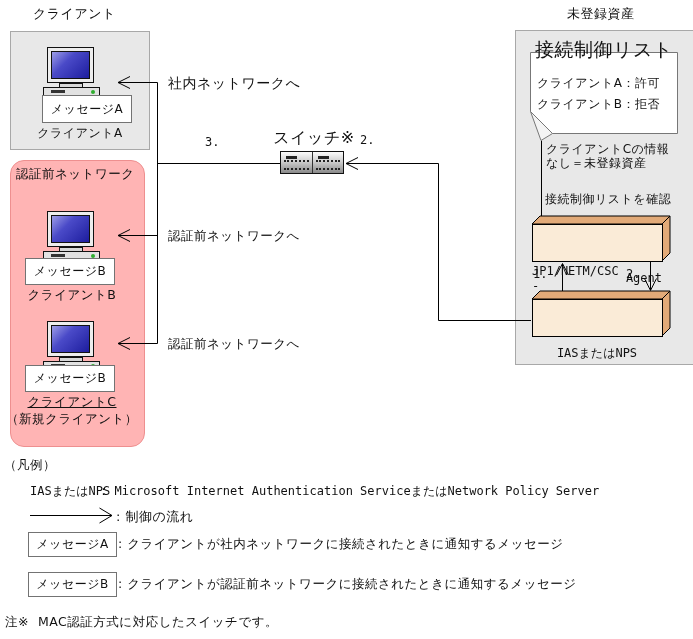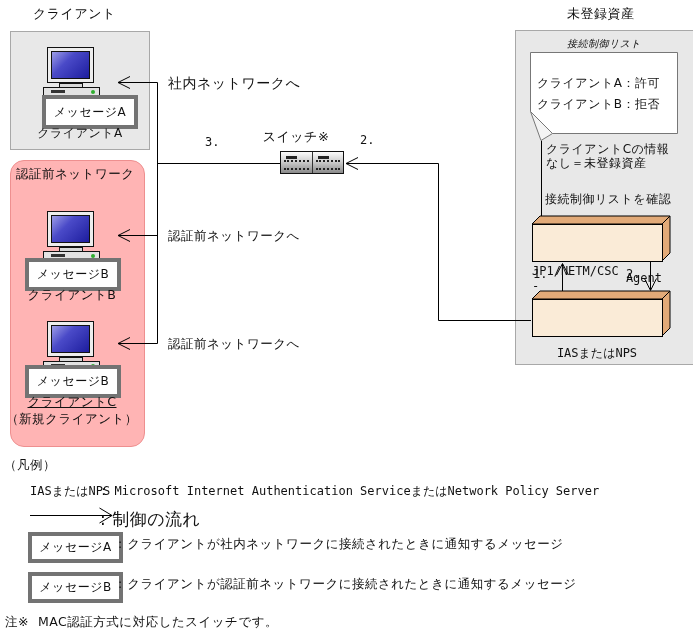--- a/index.html
+++ b/index.html
@@ -23,21 +23,21 @@
   .pc{position:absolute;width:57px;height:50px;z-index:2;}
   .pc .monitor{position:absolute;left:4px;top:0;width:45px;height:34px;background:#ededed;border:1px solid #111;}
   .pc .screen{position:absolute;left:3px;top:3px;right:3px;bottom:3px;border:1px solid #111;
     background:linear-gradient(135deg,#9d9de8 0%,#4a4ac8 38%,#1d1d9e 100%);}
   .pc .neck{position:absolute;left:16px;top:36px;width:22px;height:3px;background:#d8d8d8;border:1px solid #111;}
   .pc .base{position:absolute;left:0;top:40px;width:55px;height:8px;background:#e2e2e2;border:1px solid #111;}
   .pc .slot{position:absolute;left:7px;top:2px;width:14px;height:3px;background:#333;}
   .pc .led{position:absolute;right:4px;top:2px;width:4px;height:4px;border-radius:50%;background:#2fae2f;}
 
   
-  .msgbox{position:absolute;background:#fff;border:4px solid #737373;display:flex;align-items:center;justify-content:center;z-index:2;}
+  .msgbox{position:absolute;background:#fff;border:1px solid #737373;display:flex;align-items:center;justify-content:center;z-index:2;}
 
   
   .switch{position:absolute;left:280px;top:151px;width:64px;height:23px;border:1px solid #111;
     background:linear-gradient(#fbfbfb 0%,#cfcfcf 45%,#8a8a8a 100%);display:flex;z-index:2;box-sizing:border-box;}
   .sw-panel{flex:1;position:relative;}
   .sw-panel:first-child{border-right:1px solid #333;}
   .sw-dash{position:absolute;left:5px;top:4px;width:11px;height:3px;background:#222;}
   .sw-ports{position:absolute;left:3px;right:3px;bottom:3px;height:6px;
     border-top:2px dotted #222;border-bottom:2px dotted #222;}
 
@@ -136,33 +136,33 @@
 
   <div class="lbl" style="left:168px;top:75px;font-size:14px;">社内ネットワークへ</div>
   <div class="lbl" style="left:168px;top:228px;font-size:12.5px;">認証前ネットワークへ</div>
   <div class="lbl" style="left:168px;top:336px;font-size:12.5px;">認証前ネットワークへ</div>
 
   <div class="lbl mono" style="left:205px;top:135px;">3.</div>
   <div class="lbl mono" style="left:360px;top:133px;">2.</div>
   <div class="lbl mono" style="left:533px;top:267px;">1.</div>
   <div class="lbl mono" style="left:626px;top:267px;">2.</div>
 
-  <div class="lbl center" style="left:254px;top:128px;width:84px;font-size:13px;">スイッチ※</div>
+  <div class="lbl center" style="left:272px;top:128px;width:84px;font-size:16px;">スイッチ※</div>
   <div class="switch">
     <div class="sw-panel">
         <div class="sw-dash"></div>
         <div class="sw-ports"></div>
       </div>
     <div class="sw-panel">
         <div class="sw-dash"></div>
         <div class="sw-ports"></div>
       </div>
   </div>
 
-  <div class="lbl center z2" style="left:530px;top:37px;width:148px;font-size:10px;font-style:italic;">接続制御リスト</div>
+  <div class="lbl center z2" style="left:530px;top:37px;width:148px;font-size:19px;">接続制御リスト</div>
   <div class="lbl z2" style="left:546px;top:143px;line-height:13.5px;">
     <span style="display:block;">クライアントCの情報</span>
     <span style="display:block;">なし＝未登録資産</span>
   </div>
   <div class="lbl z2" style="left:537px;top:73px;line-height:21px;">
     <span style="display:block;">クライアントA：許可</span>
     <span style="display:block;">クライアントB：拒否</span>
   </div>
   <div class="lbl z2" style="left:545px;top:191px;">接続制御リストを確認</div>
 
@@ -172,21 +172,21 @@
   </div>
   <div class="boxtext mono" style="left:532px;top:299px;width:130px;height:37px;">
     <span>IASまたはNPS</span>
   </div>
 
   <div class="lbl" style="left:4px;top:457px;font-size:12.5px;">（凡例）</div>
 
   <div class="lbl mono" style="left:30px;top:483px;">IASまたはNPS</div>
   <div class="lbl mono" style="left:100px;top:483px;">: Microsoft Internet Authentication ServiceまたはNetwork Policy Server</div>
 
-  <div class="lbl" style="left:100px;top:508px;font-size:17px;">: 制御の流れ</div>
+  <div class="lbl" style="left:116px;top:508px;font-size:13px;">: 制御の流れ</div>
 
   <div class="msgbox" style="left:28px;top:532px;width:87px;height:23px;">
       <span>メッセージA</span>
     </div>
   <div class="lbl" style="left:118px;top:536px;font-size:12.5px;">: クライアントが社内ネットワークに接続されたときに通知するメッセージ</div>
 
   <div class="msgbox" style="left:28px;top:572px;width:87px;height:23px;">
       <span>メッセージB</span>
     </div>
   <div class="lbl" style="left:118px;top:576px;font-size:12.5px;">: クライアントが認証前ネットワークに接続されたときに通知するメッセージ</div>

